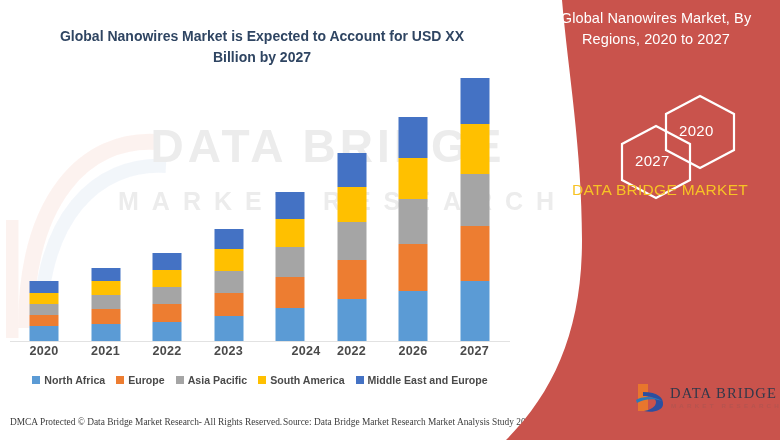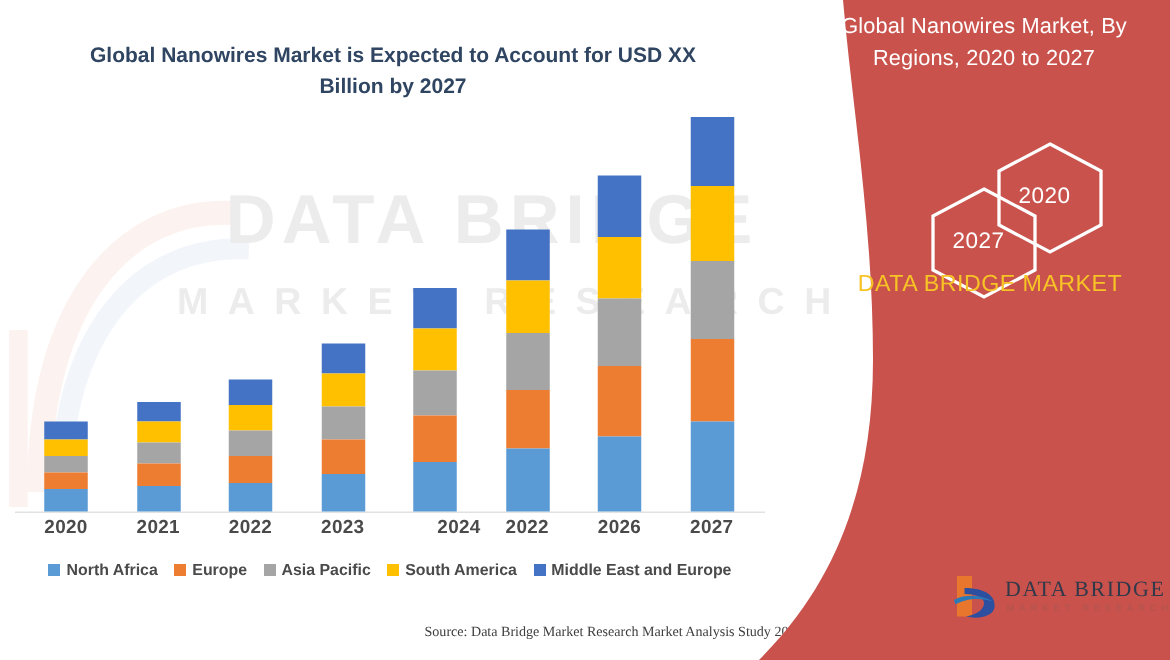--- a/index.html
+++ b/index.html
@@ -233,20 +233,21 @@
       <div class="leg-item">
         <span class="leg-sw" style="background: rgb(255, 192, 0);"></span>
         <span class="leg-txt">South America</span>
       </div>
       <div class="leg-item">
         <span class="leg-sw" style="background: rgb(68, 114, 196);"></span>
         <span class="leg-txt">Middle East and Europe</span>
       </div>
     </div>
 
+  <div class="footer-left">DMCA Protected © Data Bridge Market Research- All Rights Reserved.</div>
   <div class="footer-src">Source: Data Bridge Market Research Market Analysis Study 2020</div>
 
   <div class="red-panel">
     <svg width="290" height="440" viewBox="0 0 290 440" aria-hidden="true">
       <path d="M72 0 L290 0 L290 440 L16 440 C 64 392, 92 330, 92 240 C 92 150, 78 70, 72 0 Z" fill="#C9534C"></path>
     </svg>
 
     <div class="panel-title">Global Nanowires Market, By Regions, 2020 to 2027</div>
 
     <div class="hex-wrap">

